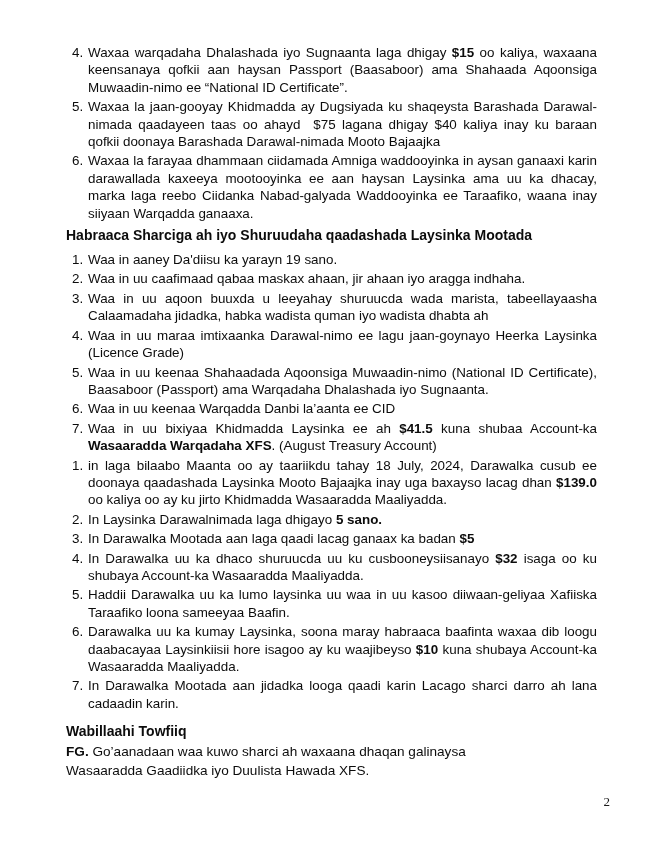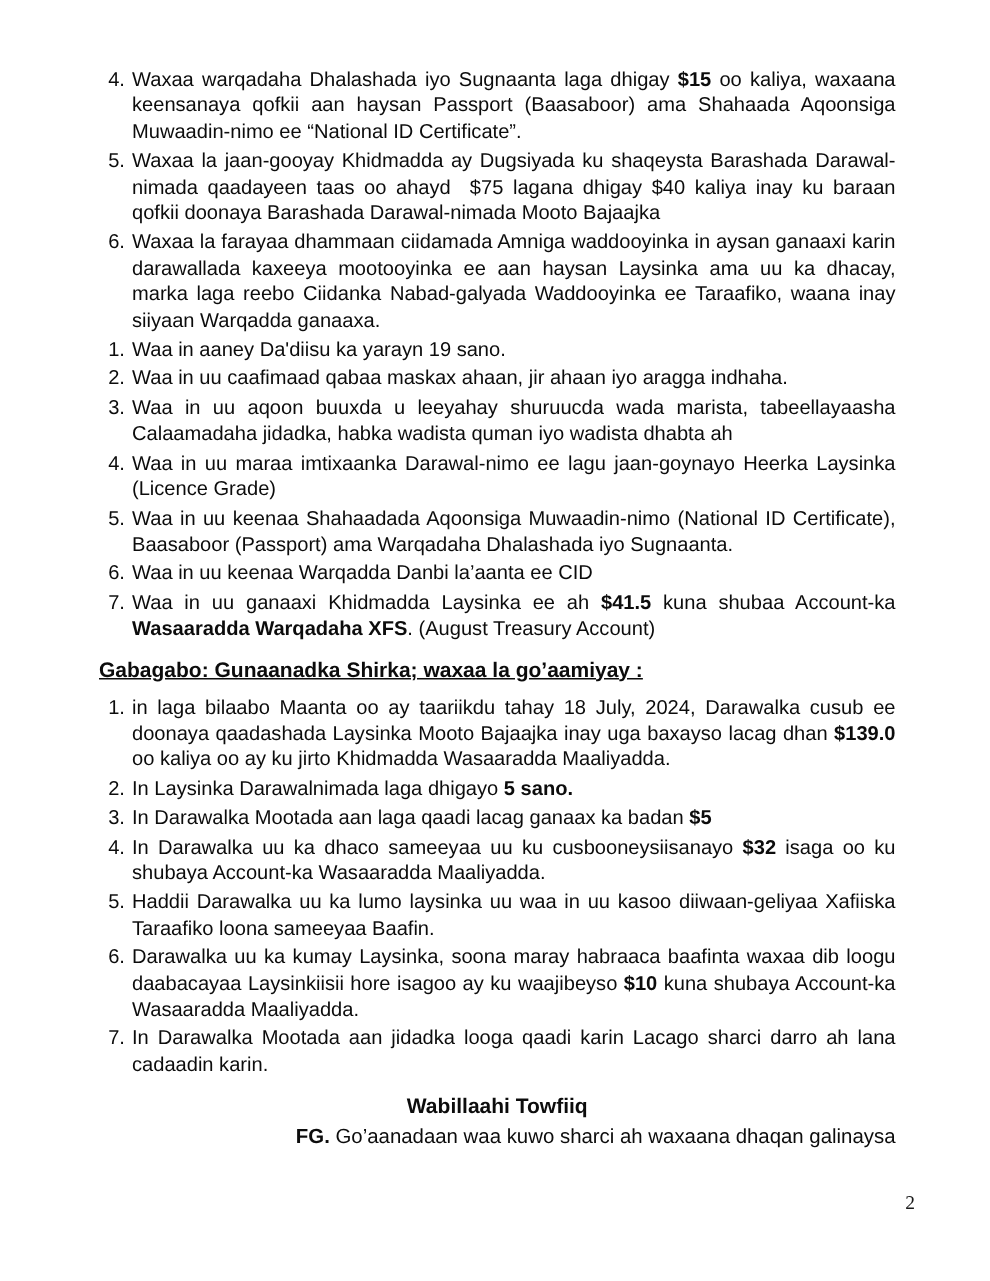--- a/index.html
+++ b/index.html
@@ -35,28 +35,28 @@
     line-height: 19px;
     font-weight: bold;
     margin: 4px 0 6px 0;
   }
   .heading.underlined {
     margin: 9px 0 7px 0;
     text-decoration: underline;
   }
   .blessing {
     margin: 10px 0 0 0;
-    text-align: center;
+    text-align: left;
     font-weight: bold;
     font-size: 14px;
     line-height: 19px;
   }
   .note {
     margin: 2px 0 0 0;
-    text-align: right;
+    text-align: left;
     font-size: 13.6px;
     line-height: 18.4px;
   }
   .page-number {
     position: absolute;
     right: 50px;
     top: 794px;
     font-family: "Liberation Serif", serif;
     font-size: 13px;
     line-height: 16px;
@@ -67,45 +67,46 @@
 <body>
 
 <div class="page">
 
   <ol class="doc-list" start="4">
       <li><span>Waxaa warqadaha Dhalashada iyo Sugnaanta laga dhigay </span><span class="b">$15</span><span> oo kaliya, waxaana keensanaya qofkii aan haysan Passport (Baasaboor) ama Shahaada Aqoonsiga Muwaadin-nimo ee “National ID Certificate”.</span></li>
       <li><span>Waxaa la jaan-gooyay Khidmadda ay Dugsiyada ku shaqeysta Barashada Darawal-nimada qaadayeen taas oo ahayd &nbsp;$75 lagana dhigay $40 kaliya inay ku baraan qofkii doonaya Barashada Darawal-nimada Mooto Bajaajka</span></li>
       <li><span>Waxaa la farayaa dhammaan ciidamada Amniga waddooyinka in aysan ganaaxi karin darawallada kaxeeya mootooyinka ee aan haysan Laysinka ama uu ka dhacay, marka laga reebo Ciidanka Nabad-galyada Waddooyinka ee Taraafiko, waana inay siiyaan Warqadda ganaaxa.</span></li>
     </ol>
 
+  <h2 class="heading">Habraaca Sharciga ah iyo Shuruudaha qaadashada Laysinka Mootada</h2>
 
   <ol class="doc-list" start="1">
       <li><span>Waa in aaney Da'diisu ka yarayn 19 sano.</span></li>
       <li><span>Waa in uu caafimaad qabaa maskax ahaan, jir ahaan iyo aragga indhaha.</span></li>
       <li><span>Waa in uu aqoon buuxda u leeyahay shuruucda wada marista, tabeellayaasha Calaamadaha jidadka, habka wadista quman iyo wadista dhabta ah</span></li>
       <li><span>Waa in uu maraa imtixaanka Darawal-nimo ee lagu jaan-goynayo Heerka Laysinka (Licence Grade)</span></li>
       <li><span>Waa in uu keenaa Shahaadada Aqoonsiga Muwaadin-nimo (National ID Certificate), Baasaboor (Passport) ama Warqadaha Dhalashada iyo Sugnaanta.</span></li>
       <li><span>Waa in uu keenaa Warqadda Danbi la’aanta ee CID</span></li>
-      <li><span>Waa in uu ganaaxi Khidmadda Laysinka ee ah </span><span class="b">$41.5</span><span> kuna shubaa Account-ka </span><span class="b">Wasaaradda Warqadaha XFS</span><span>. (August Treasury Account)</span></li>
+      <li><span>Waa in uu bixiyaa Khidmadda Laysinka ee ah </span><span class="b">$41.5</span><span> kuna shubaa Account-ka </span><span class="b">Wasaaradda Warqadaha XFS</span><span>. (August Treasury Account)</span></li>
     </ol>
 
-  <h2 class="heading underlined">Gabagabo: Gunaanadka Shirka; waxaa la go’aamiyay :</h2>
 
   <ol class="doc-list" start="1">
       <li><span>in laga bilaabo Maanta oo ay taariikdu tahay 18 July, 2024, Darawalka cusub ee doonaya qaadashada Laysinka Mooto Bajaajka inay uga baxayso lacag dhan </span><span class="b">$139.0</span><span> oo kaliya oo ay ku jirto Khidmadda Wasaaradda Maaliyadda.</span></li>
       <li><span>In Laysinka Darawalnimada laga dhigayo </span><span class="b">5 sano.</span></li>
       <li><span>In Darawalka Mootada aan laga qaadi lacag ganaax ka badan </span><span class="b">$5</span></li>
-      <li><span>In Darawalka uu ka dhaco sameeyaa uu ku cusbooneysiisanayo </span><span class="b">$32</span><span> isaga oo ku shubaya Account-ka Wasaaradda Maaliyadda.</span></li>
+      <li><span>In Darawalka uu ka dhaco shuruucda uu ku cusbooneysiisanayo </span><span class="b">$32</span><span> isaga oo ku shubaya Account-ka Wasaaradda Maaliyadda.</span></li>
       <li><span>Haddii Darawalka uu ka lumo laysinka uu waa in uu kasoo diiwaan-geliyaa Xafiiska Taraafiko loona sameeyaa Baafin.</span></li>
       <li><span>Darawalka uu ka kumay Laysinka, soona maray habraaca baafinta waxaa dib loogu daabacayaa Laysinkiisii hore isagoo ay ku waajibeyso </span><span class="b">$10</span><span> kuna shubaya Account-ka Wasaaradda Maaliyadda.</span></li>
       <li><span>In Darawalka Mootada aan jidadka looga qaadi karin Lacago sharci darro ah lana cadaadin karin.</span></li>
     </ol>
 
   <p class="blessing">Wabillaahi Towfiiq</p>
 
   <p class="note">
     <span class="b">FG.</span>
     <span>Go’aanadaan waa kuwo sharci ah waxaana dhaqan galinaysa</span><br>
+    <span>Wasaaradda Gaadiidka iyo Duulista Hawada XFS.</span>
   </p>
 
   <div class="page-number">2</div>
 
 </div>
 
 </body></html>

